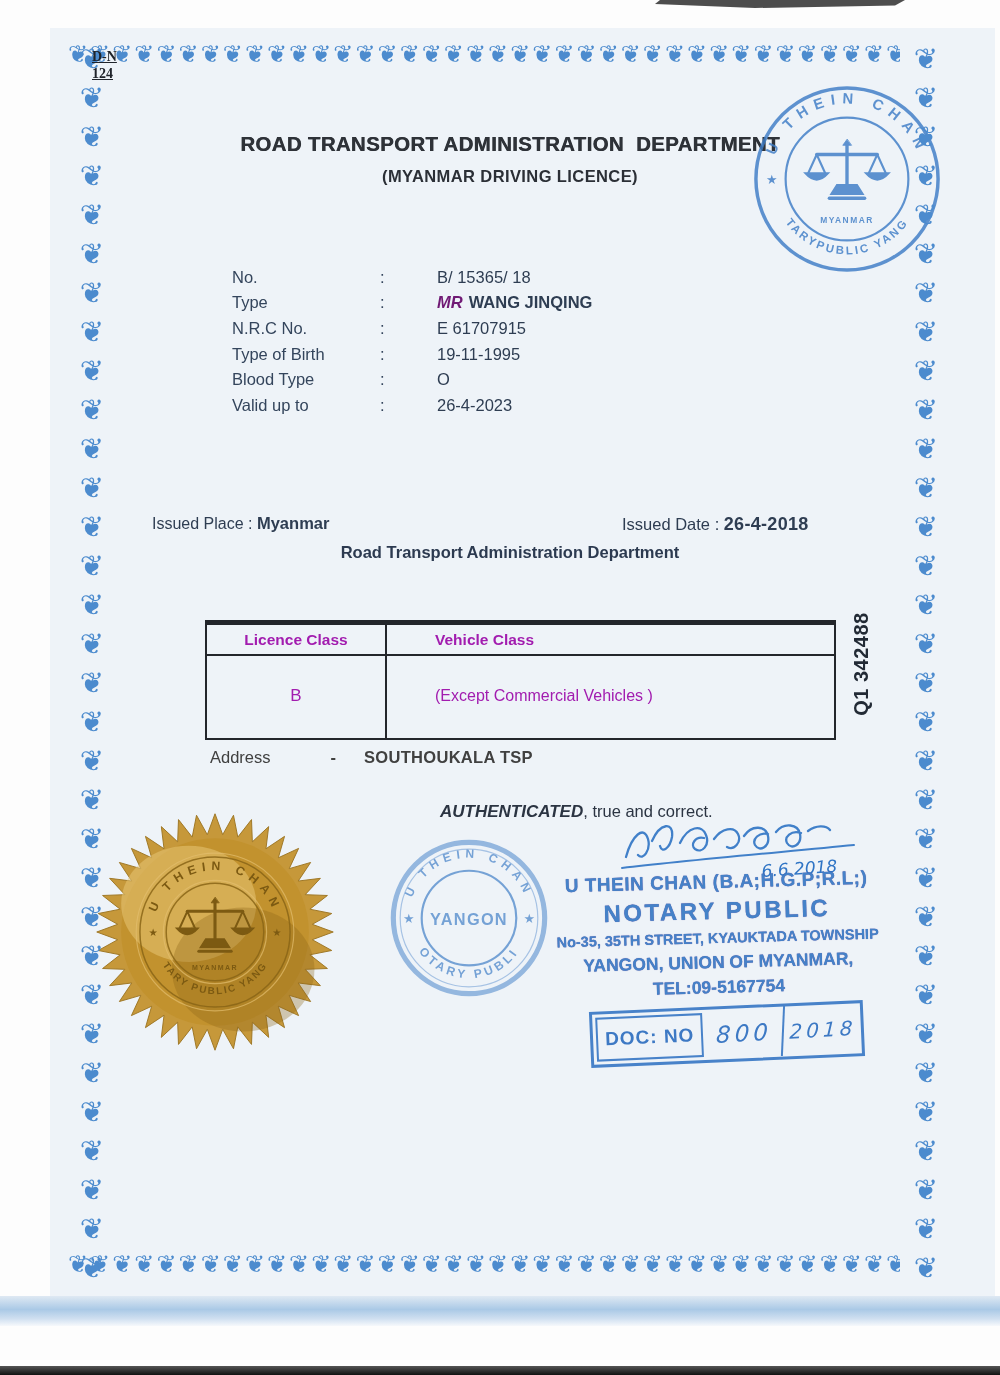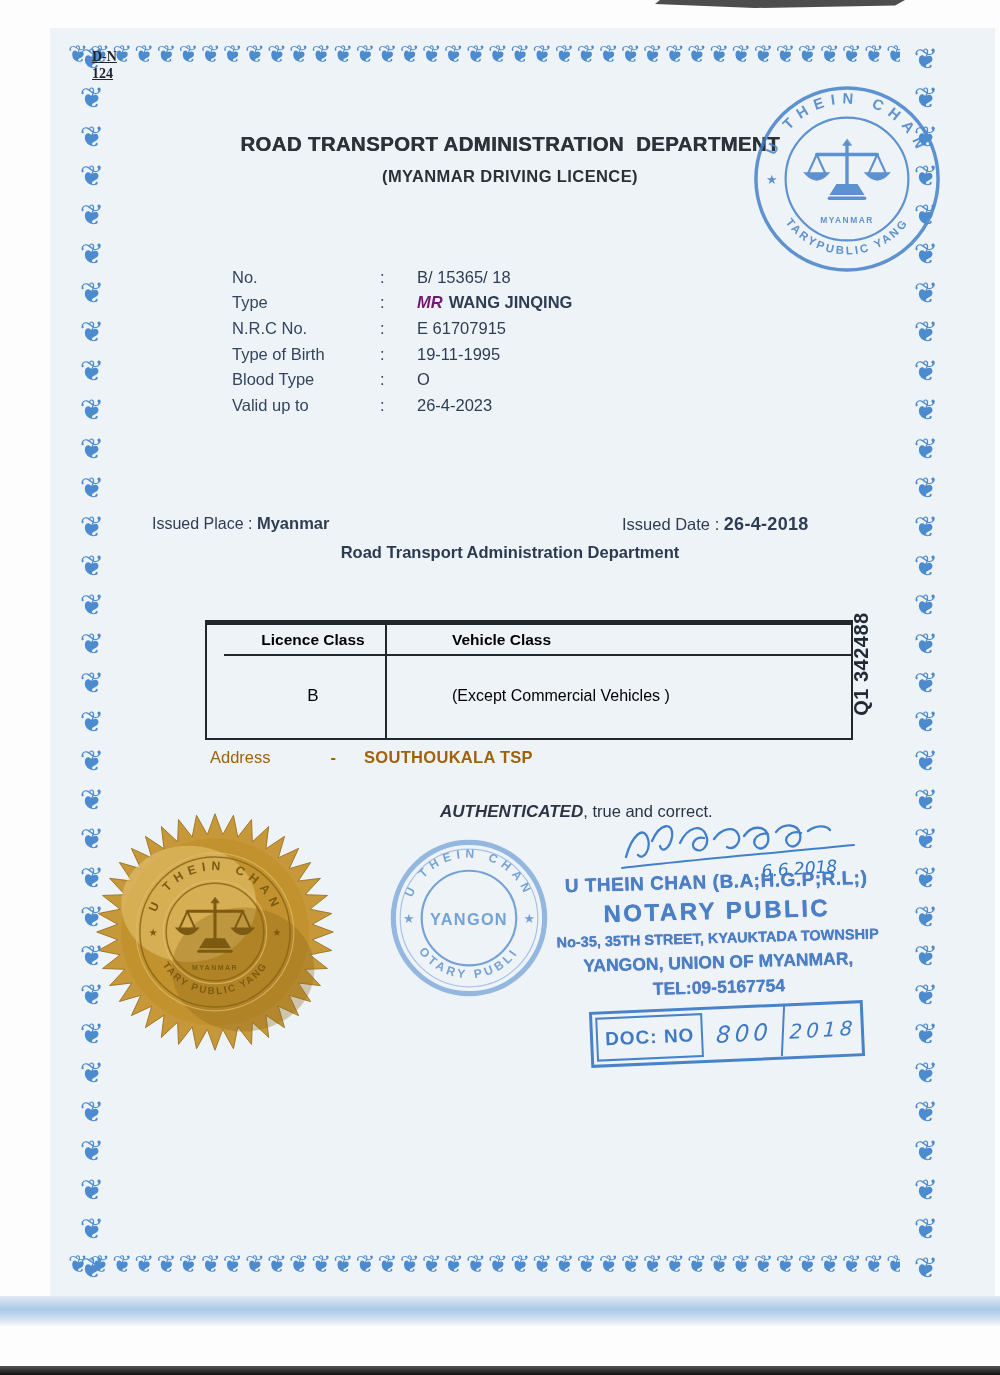--- a/index.html
+++ b/index.html
@@ -31,45 +31,45 @@
   #title{position:absolute;left:120px;top:132px;width:780px;text-align:center;font-size:21px;
        font-weight:800;letter-spacing:.4px;color:#2e3238;white-space:pre;transform:scaleX(.97);
        text-shadow:.5px 0 0 #2e3238;}
   #subtitle{position:absolute;left:120px;top:167px;width:780px;text-align:center;font-size:16.5px;
        font-weight:700;color:#2b2f36;letter-spacing:.4px;}
   
   #fields{position:absolute;left:232px;top:261px;width:460px;color:#34455c;font-size:16.5px;}
   .frow{display:flex;height:25.7px;align-items:flex-end;}
   .flabel{width:148px;}
   .fcolon{width:37px;}
-  .fvalue{color:#2e3d52;}
+  .fvalue{color:#2e3d52;margin-left:20px;}
   .fvalue b{margin-right:6px;color:#701a75;font-style:italic;}
   
   #issued-place{position:absolute;left:152px;top:514px;font-size:16px;color:#2e3d52;}
   #issued-place b{font-size:16.5px;}
   #issued-date{position:absolute;left:622px;top:514px;font-size:16.5px;color:#2e3d52;}
   #issued-date b{font-size:18px;letter-spacing:.3px;text-align:right;}
   #dept-line{position:absolute;left:120px;top:543px;width:780px;text-align:center;font-size:16.5px;
        font-weight:700;color:#2c3a50;}
   
   #lic-table{position:absolute;left:205px;top:620px;width:627px;height:113px;border:2.5px solid #23262b;
-       border-top-width:5px;background:transparent;color:#000000;padding-left:17px;}
+       border-top-width:5px;background:transparent;color:#a21caf;}
   #lic-header{display:flex;height:29px;border-bottom:2px solid #23262b;font-weight:700;font-size:15.5px;
        align-items:center;}
   #lic-col-div{position:absolute;left:178px;top:0;bottom:0;width:2px;background:#23262b;}
   .hc1{width:178px;text-align:center;}
   .hc2{padding-left:50px;}
   #lic-body{display:flex;height:79px;}
   .bc1{width:178px;text-align:center;align-self:center;font-size:17px;}
   .bc2{padding-left:50px;align-self:center;font-size:16px;line-height:27px;}
   
   #serial{position:absolute;left:787px;top:652px;width:150px;height:24px;text-align:center;
        transform:rotate(-90deg);font-size:20px;font-weight:700;color:#222a35;letter-spacing:.5px;}
   
-  #address{position:absolute;left:210px;top:748px;font-size:16.5px;color:#a16207;}
+  #address{position:absolute;left:210px;top:748px;font-size:16.5px;color:#404040;}
   #address .sep{margin:0 28px 0 60px;font-weight:700;}
   #address b{letter-spacing:.3px;}
   
   #auth-line{position:absolute;left:440px;top:802px;font-size:16.5px;color:#2b3442;}
   #auth-line b{font-style:italic;font-size:17px;}
   
   #signature{position:absolute;left:612px;top:813px;z-index:3;}
   #sig-date{font-family:"DejaVu Sans",sans-serif;font-style:italic;}
   
   #notary-block{position:absolute;left:515px;top:868px;width:405px;text-align:center;color:#3d7cc6;

